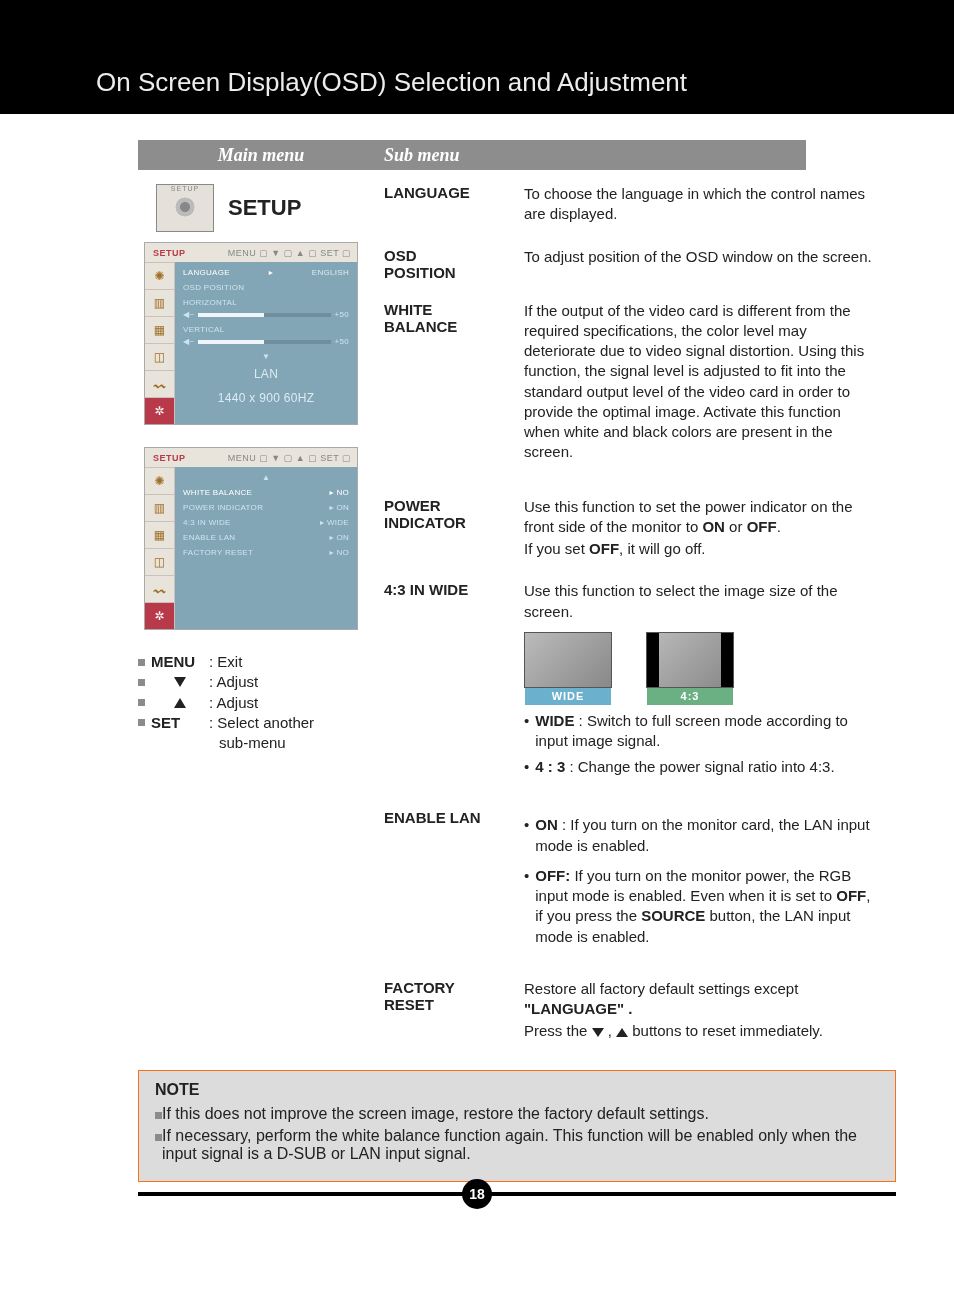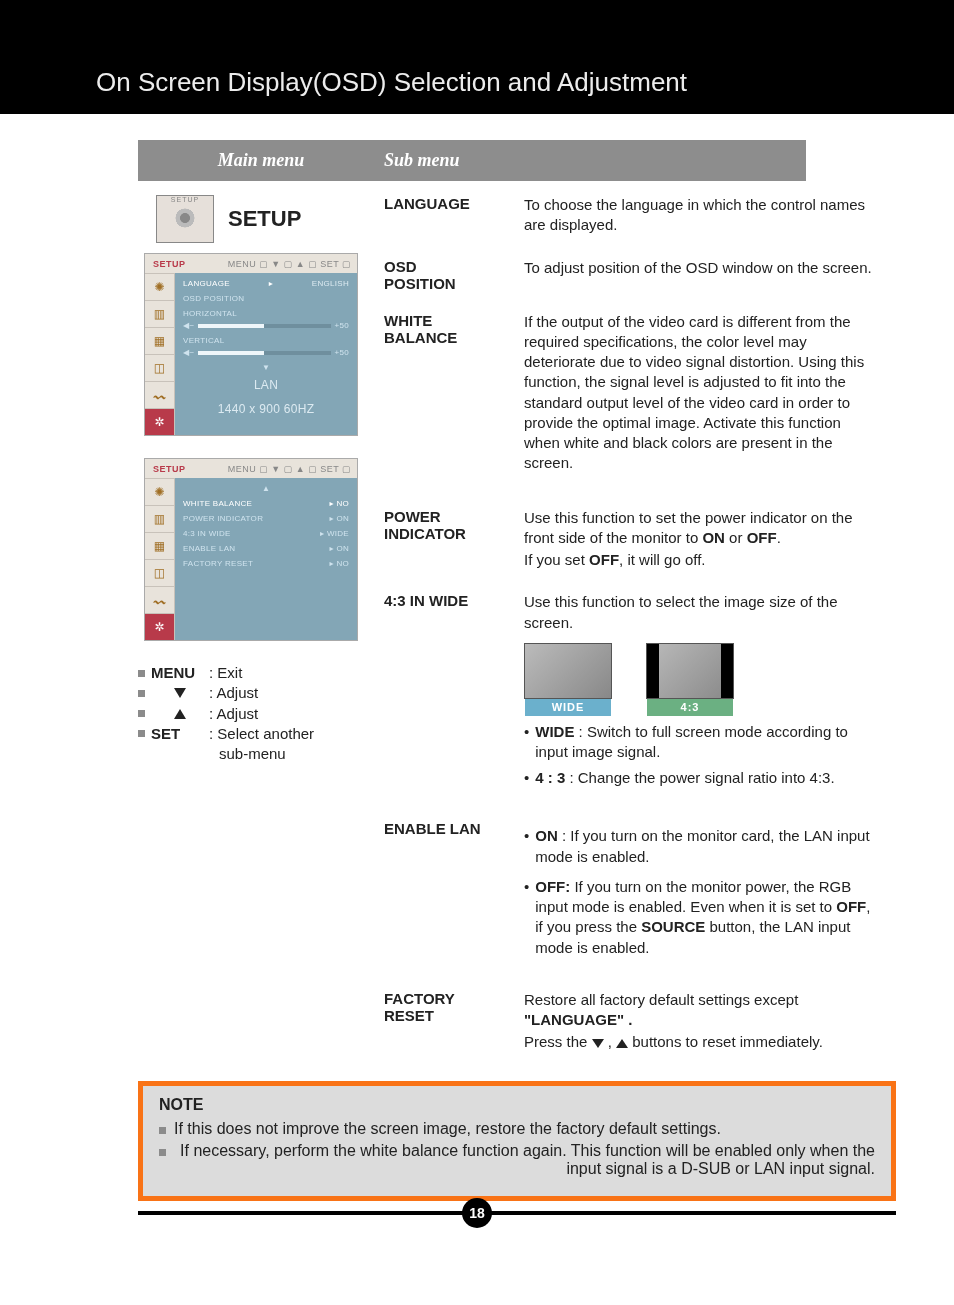--- a/index.html
+++ b/index.html
@@ -29,21 +29,21 @@
     bottom: 16px;
   }
   
   .content {
     padding: 26px 60px 0 138px;
   }
   
   .colhead-row {
     display: flex;
     background: #8d8d8d;
-    height: 41px;
+    height: 30px;
     align-items: center;
     width: 668px;
     font-family: Georgia, 'Times New Roman', serif;
     font-style: italic;
     font-size: 18px;
     font-weight: bold;
     color: #fff;
   }
   .colhead-main   { width: 246px; text-align: center; }
   .colhead-sub    { width: 140px; text-align: left; }
@@ -147,25 +147,25 @@
   .ratio-thumb.narrow::before{left:0;} .ratio-thumb.narrow::after{right:0;}
   .ratio-lab{background:#6bb0cc;color:#fff;font-size:11px;font-weight:bold;padding:1px 0;width:86px;text-align:center;letter-spacing:1px;}
   .ratio-lab.n{background:#6bb082;}
   .bullet-line{display:flex;gap:6px;font-size:15px;margin-top:6px;}
   .bullet-line .lead{font-weight:bold;}
   
   .note-box{
     margin: 26px 58px 0 138px;
     background:#dcdcdc;
     padding:10px 16px 14px 16px;
-    border:5px solid #f97316;
+    border:1px solid #f97316;
     font-size:16px;
   }
   .note-box .note-title{font-weight:bold;margin-bottom:6px;}
-  .note-li{display:flex;gap:8px;margin-bottom:4px;text-align:right;}
+  .note-li{display:flex;margin-bottom:4px;}
   .note-li .sq{width:7px;height:7px;background:#8b8b8b;margin-top:7px;flex-shrink:0;}
   .foot-rule{
     margin:10px 58px 0 138px;
     border-top:4px solid #000;
   }
   .page-num{
     width:30px;height:30px;border-radius:50%;background:#000;color:#fff;
     display:flex;align-items:center;justify-content:center;
     font-size:14px;font-weight:bold;
     margin:-17px auto 0 auto;

